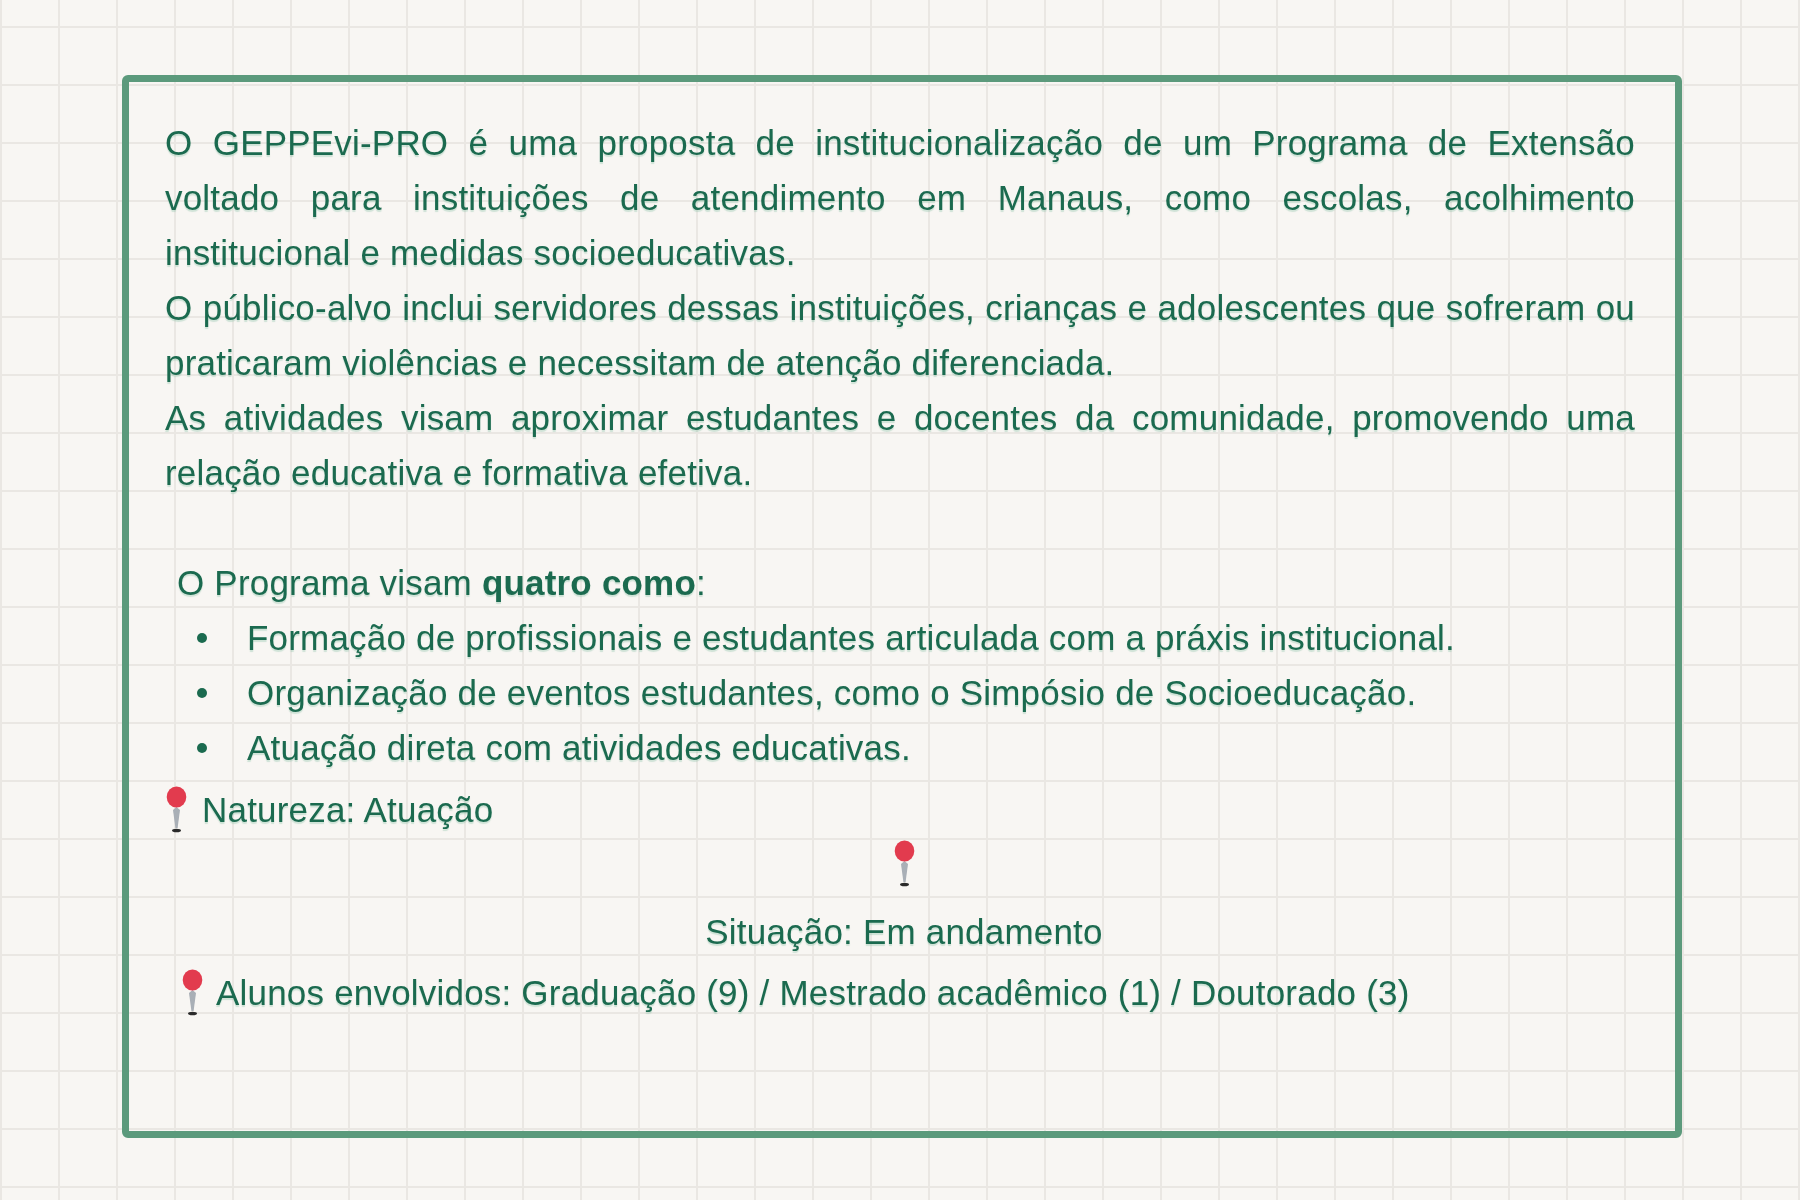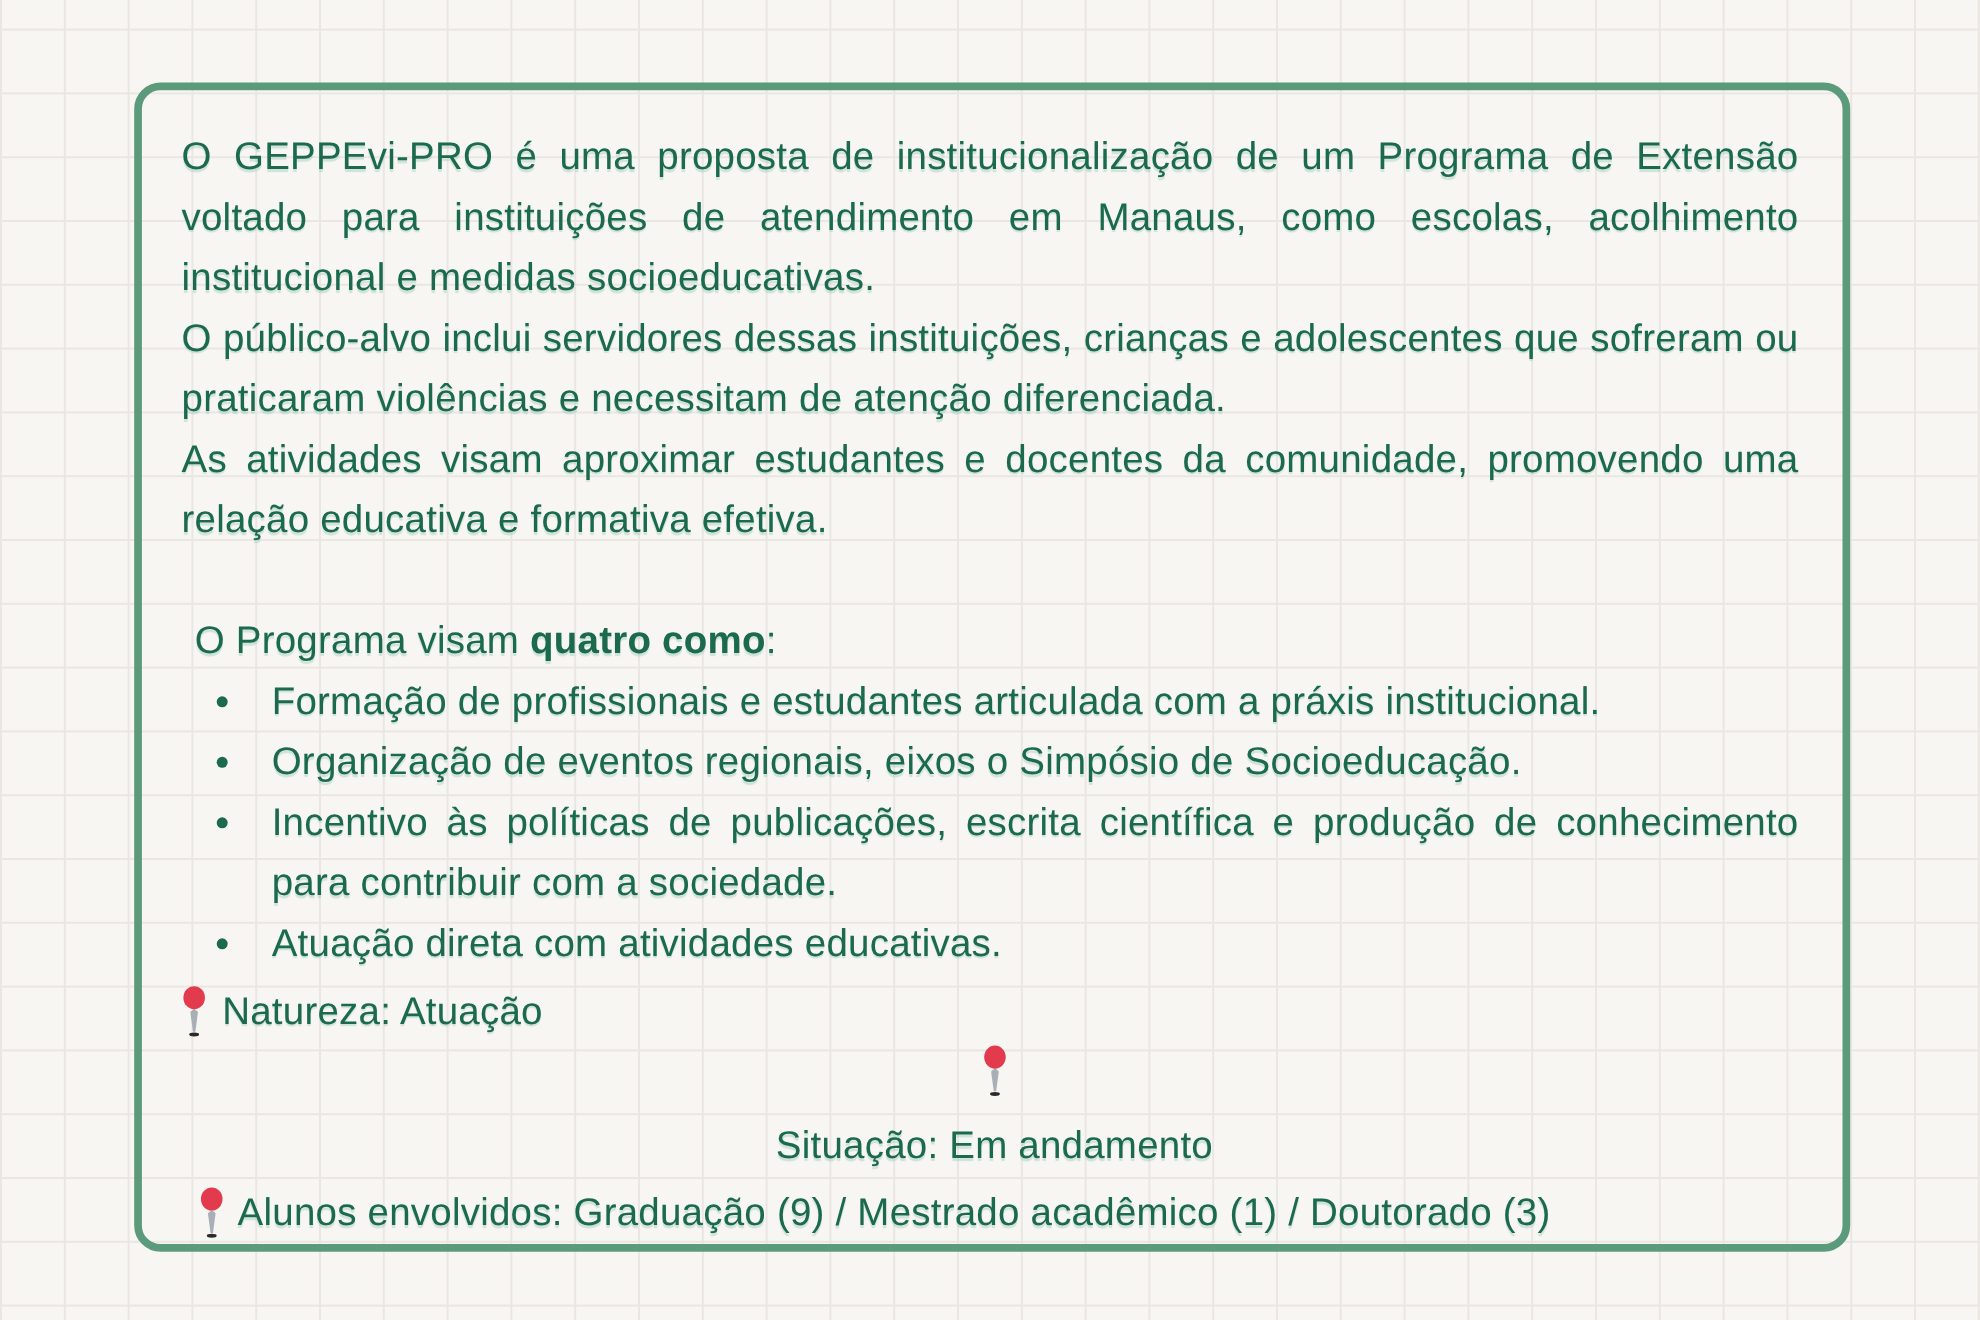--- a/index.html
+++ b/index.html
@@ -17,21 +17,21 @@
       linear-gradient(to bottom, #eae7e3 1.5px, transparent 1.5px);
     background-size: 58px 58px, 58px 58px;
     background-position: 0 0, 0 26px;
   }
   .card {
     position: absolute;
     left: 122px; top: 75px;
     width: 1560px; height: 1063px;
     box-sizing: border-box;
     border: 7px solid #5c9a7c;
-    border-radius: 24px;
+    border-radius: 6px;
     padding: 33px 40px 0 36px;
     background: transparent;
     color: #1b6a4f;
     font-size: 35px;
     line-height: 55px;
     letter-spacing: 0.2px;
     text-shadow: 0 2px 1px rgba(130, 190, 160, 0.35);
   }
   .intro p {
     margin: 0;
@@ -83,25 +83,21 @@
 
   <div class="eixos-header"><span>O Programa visam </span><span class="bold">quatro como</span><span>:</span></div>
 
   <ul class="eixos-list">
     <li>
       <span class="bullet-dot"></span>
       <span>Formação de profissionais e estudantes articulada com a práxis institucional.</span>
     </li>
     <li>
       <span class="bullet-dot"></span>
-      <span>Organização de eventos regionais, eixos o Simpósio de Socioeducação.</span>
-    </li>
-    <li>
-      <span class="bullet-dot"></span>
-      <span>Incentivo às políticas de publicações, escrita científica e produção de conhecimento para contribuir com a sociedade.</span>
+      <span>Organização de eventos estudantes, como o Simpósio de Socioeducação.</span>
     </li>
     <li>
       <span class="bullet-dot"></span>
       <span>Atuação direta com atividades educativas.</span>
     </li>
   </ul>
 
   <div class="info-rows">
 
     <div class="info-row">

